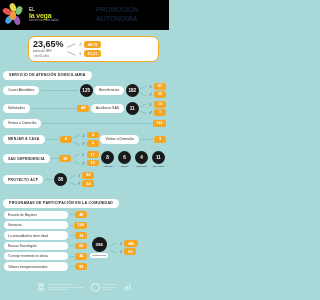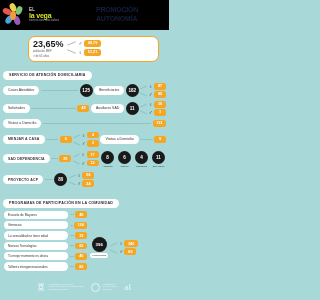--- a/index.html
+++ b/index.html
@@ -59,21 +59,21 @@
     font-size:3.8px; font-weight:bold;
     padding:1.4px 3.5px; display:inline-block;
     text-align:center; min-width:12px;
   }
   .line { height:1px; background:#8fc4c4; flex:1 1 auto; min-width:3px; }
   .icon-g { font-size:5px; color:#333; line-height:1; flex:0 0 auto; }
   
   .stats-card {
     background:#fff; border:1px solid #f5a623; border-radius:7px;
     margin:6px 10px 0 28px; padding:3px 4px;
-    display:flex; align-items:flex-start; gap:3px;
+    display:flex; align-items:center; gap:3px;
   }
   .stat-big { font-size:9px; font-weight:bold; color:#1a1a1a; line-height:1; }
   .stat-sub { font-size:2.8px; color:#666; line-height:1.3; margin-top:1px; }
   .fork { width:9px; height:14px; position:relative; flex:0 0 auto; }
   .fork i { position:absolute; left:0; width:9px; height:1px; background:#bbb; }
   .fork i:first-child { top:3px; transform:rotate(-22deg); }
   .fork i:last-child { top:11px; transform:rotate(22deg); }
   .stat-rows { display:flex; flex-direction:column; gap:2px; }
   .stat-line { display:flex; align-items:center; gap:2px; }
   
@@ -95,21 +95,21 @@
   .prog-row { display:flex; align-items:center; gap:1.5px; }
   .prog-row .pill { width:64px; font-size:3.2px; padding:2.2px 4px; }
   .prog-right { display:flex; align-items:center; gap:2px; padding-top:14px; }
   .part-block { display:flex; flex-direction:column; align-items:center; }
   .part-label { font-size:2.4px; color:#333; background:#fff; border-radius:4px; padding:.8px 2px; margin-top:1px; white-space:nowrap; }
   
   .footer {
     position:absolute; bottom:0; left:0; right:0; height:26px;
     display:flex; align-items:center; justify-content:center; gap:8px;
   }
-  .flogo { display:flex; align-items:flex-start; gap:2px; opacity:.75; }
+  .flogo { display:flex; align-items:center; gap:2px; opacity:.75; }
   .flogo-txt { font-size:2.1px; color:#fff; line-height:1.25; }
   .hex { width:9px; height:9px; position:relative; }
   .hex i { position:absolute; width:3.4px; height:3.4px; border:.5px solid #fff; border-radius:50%; }
   .hex i:nth-child(1){left:0;top:0;} .hex i:nth-child(2){left:3.2px;top:0;}
   .hex i:nth-child(3){left:1.6px;top:2.8px;} .hex i:nth-child(4){left:0;top:5.5px;}
   .hex i:nth-child(5){left:3.2px;top:5.5px;}
   .seal { width:9px; height:9px; border:.6px solid #fff; border-radius:50%; }
   .alz { font-size:9px; color:#fff; font-family:"Liberation Serif", serif; line-height:1; }
 </style>
 </head>

